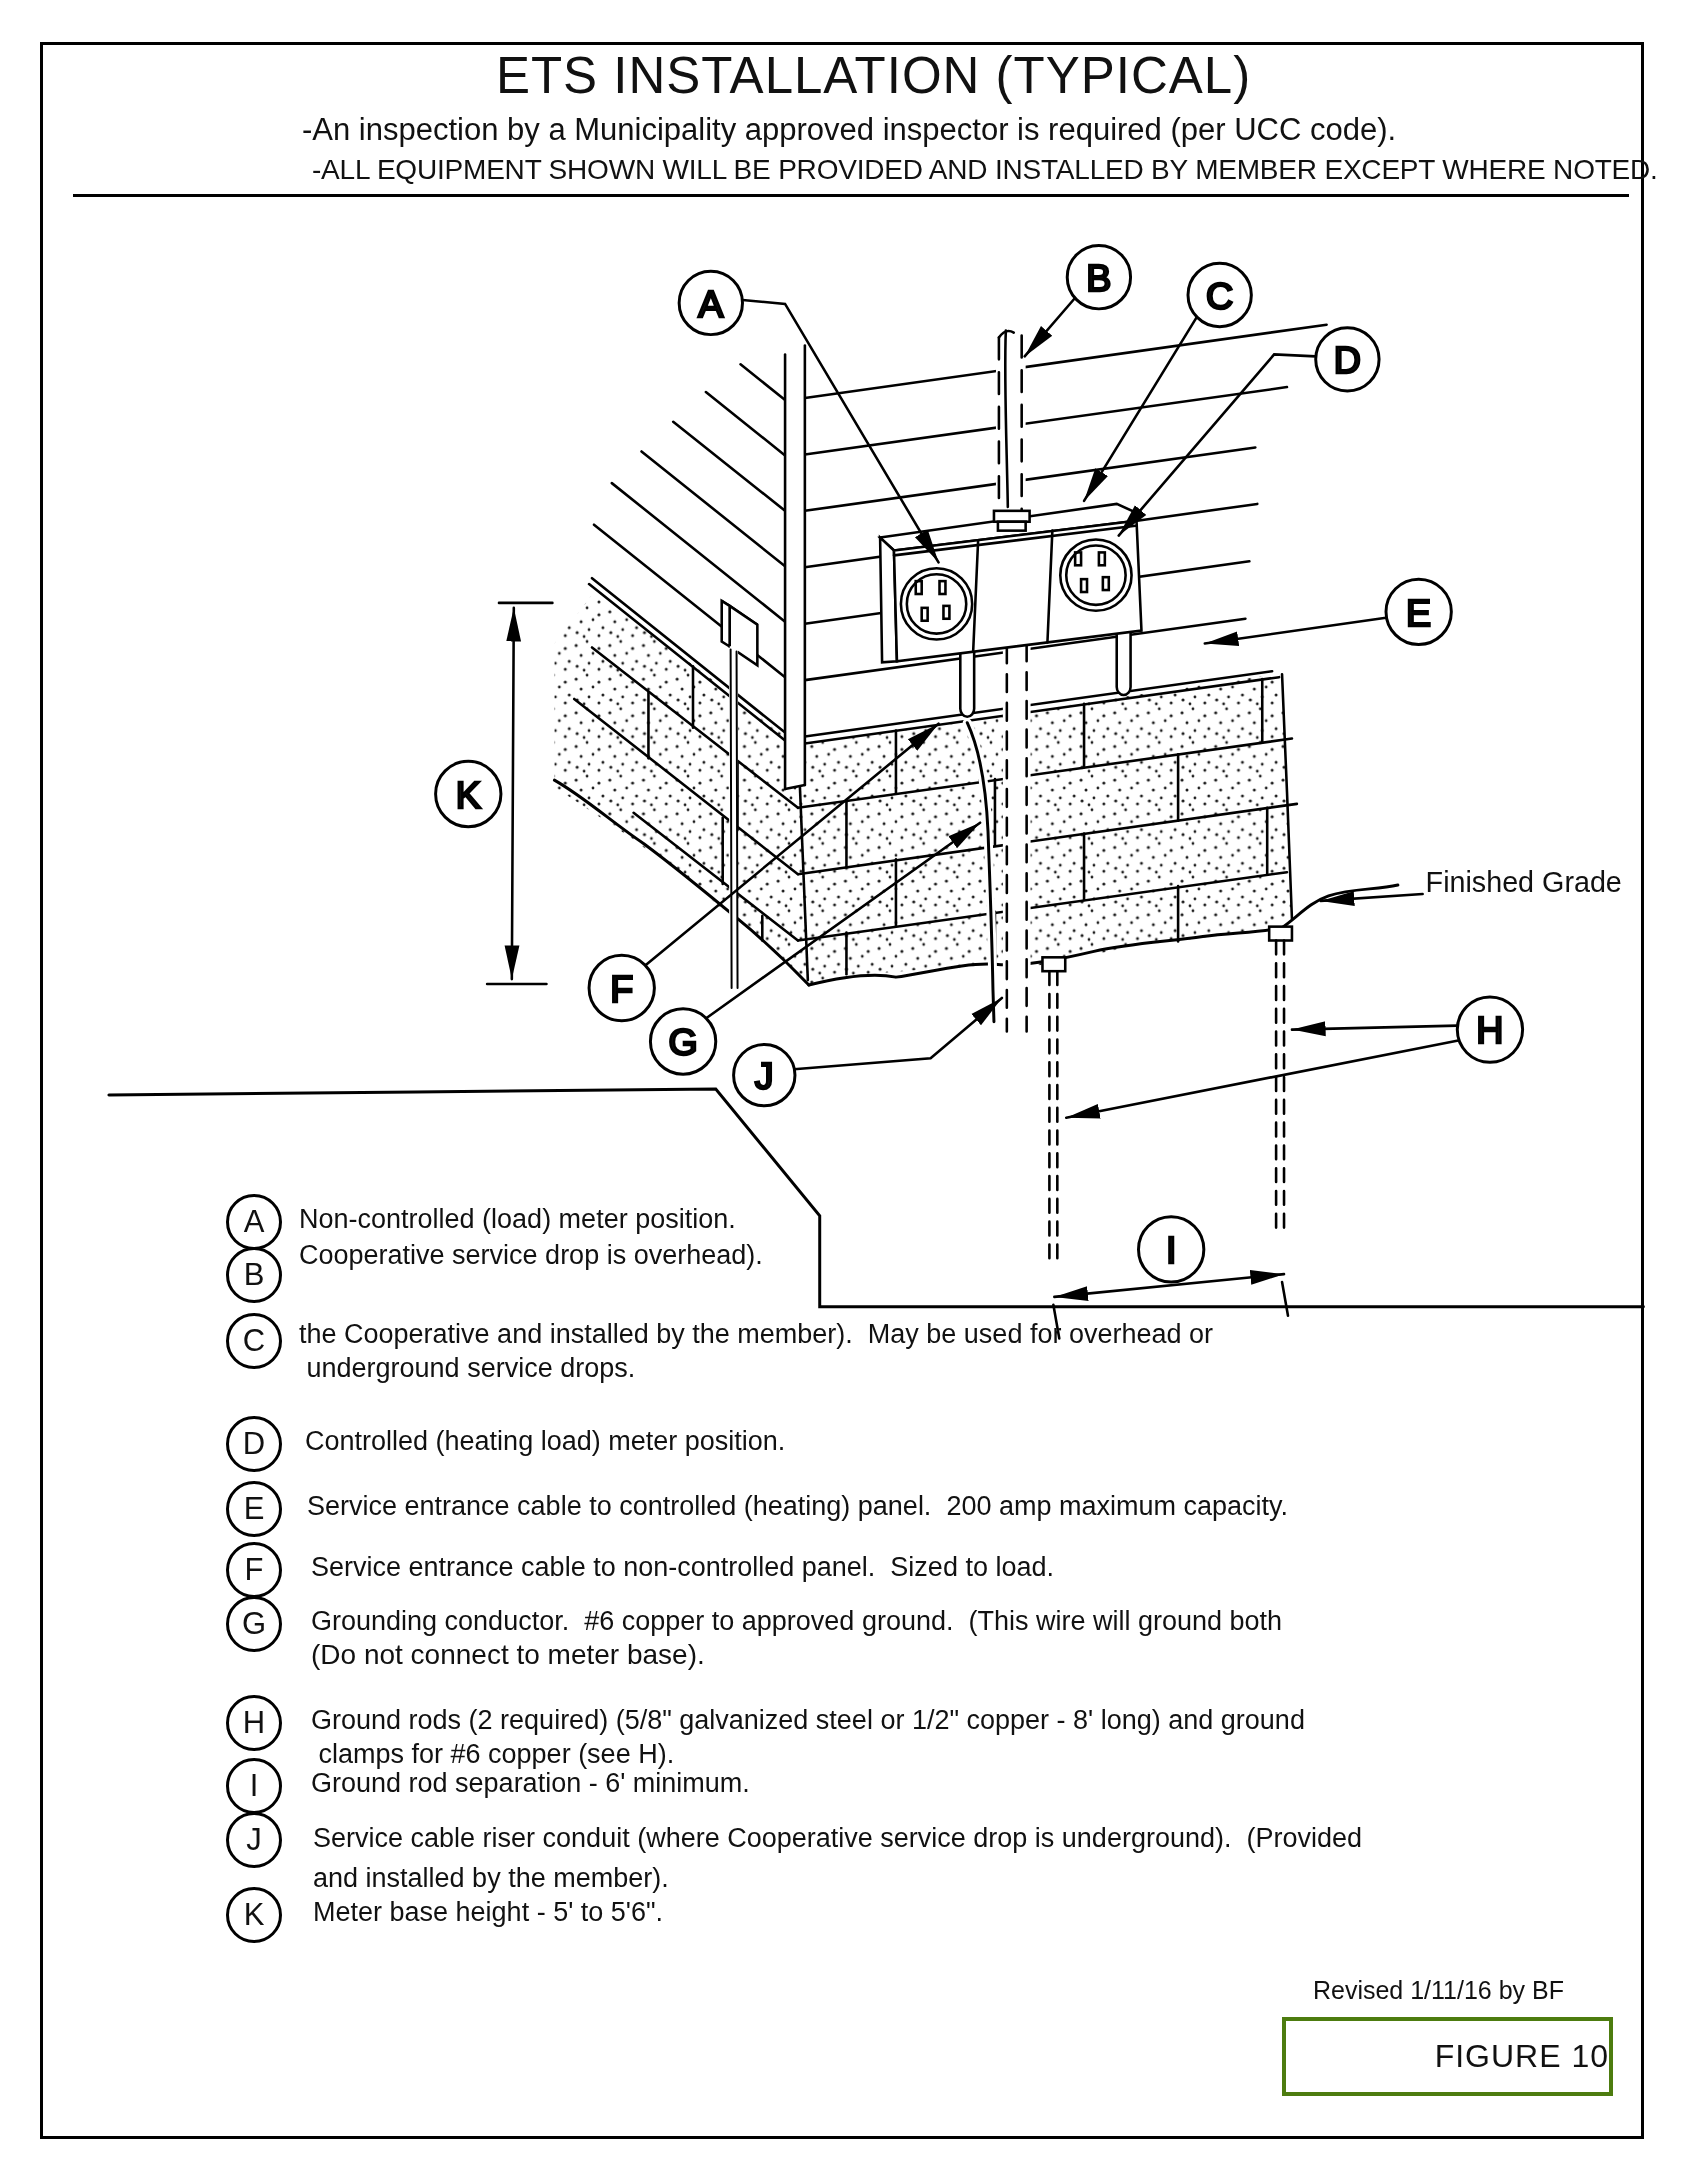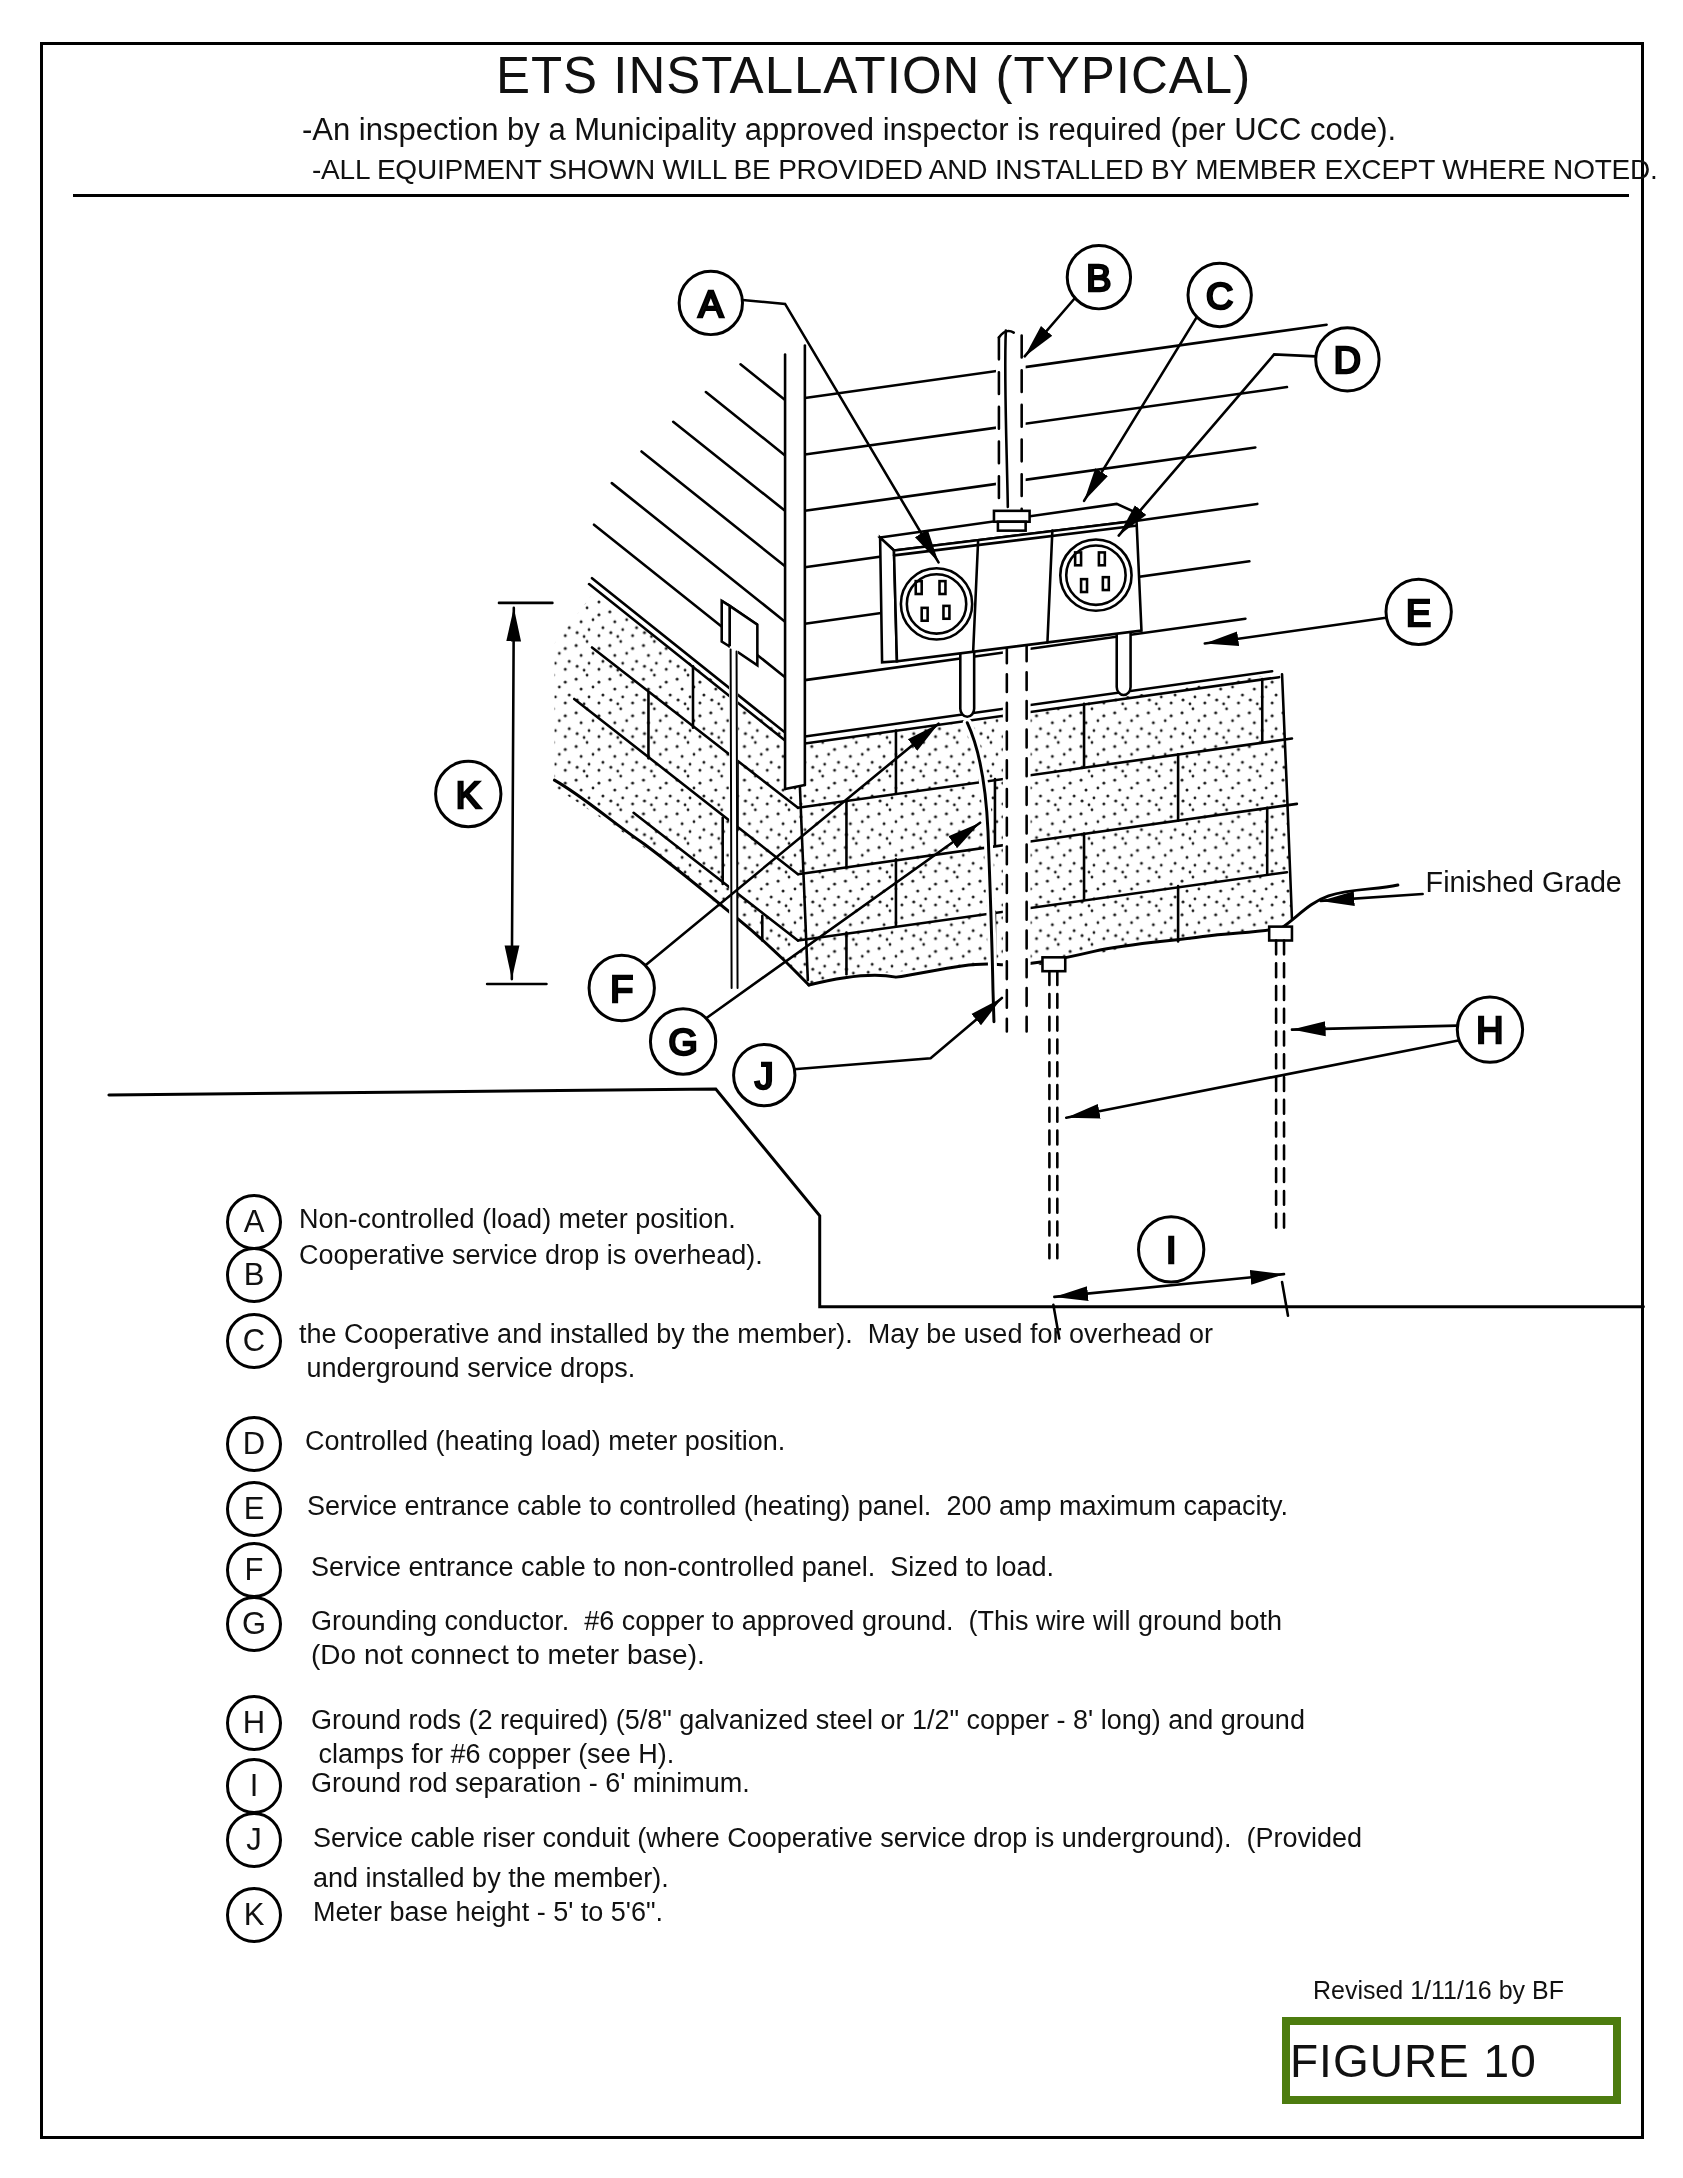--- a/index.html
+++ b/index.html
@@ -12,22 +12,22 @@
   .note1{position:absolute;left:302px;top:112px;font-size:31px;white-space:pre;}
   .note2{position:absolute;left:312px;top:154px;font-size:28px;letter-spacing:-0.2px;white-space:pre;}
   .head-rule{position:absolute;left:73px;top:194px;width:1556px;height:3px;background:#000;}
   .drawing{position:absolute;left:0;top:0;width:1683px;height:2178px;}
   .legend-badge{position:absolute;width:50px;height:50px;border:3px solid #000;border-radius:50%;
         display:flex;align-items:center;justify-content:center;font-size:31px;background:#fff;}
   .legend-text{position:absolute;font-size:27px;line-height:34px;white-space:pre;}
   .legend-text.wide{line-height:40px;}
   .g-note{font-size:28px;}
   .revised{position:absolute;left:1178px;top:1976px;width:386px;text-align:right;font-size:25px;white-space:pre;}
-  .figure-box{position:absolute;left:1282px;top:2017px;width:323px;height:71px;border:8px solid #4d7c0f;
-        display:flex;align-items:center;justify-content:flex-start;font-size:46px;letter-spacing:1px;white-space:pre;}
+  .figure-box{position:absolute;left:1282px;top:2017px;width:323px;height:71px;border:4px solid #4d7c0f;
+        display:flex;align-items:center;justify-content:flex-end;font-size:32px;letter-spacing:1px;white-space:pre;}
   svg text{font-family:"Liberation Sans",sans-serif;fill:#111;}
   .co circle{fill:#fff;stroke:#000;stroke-width:3px;}
   .co text{font-size:38px;text-anchor:middle;}
 </style>
 </head>
 <body>
 
 <div class="page">
   <div class="page-border"></div>
 

